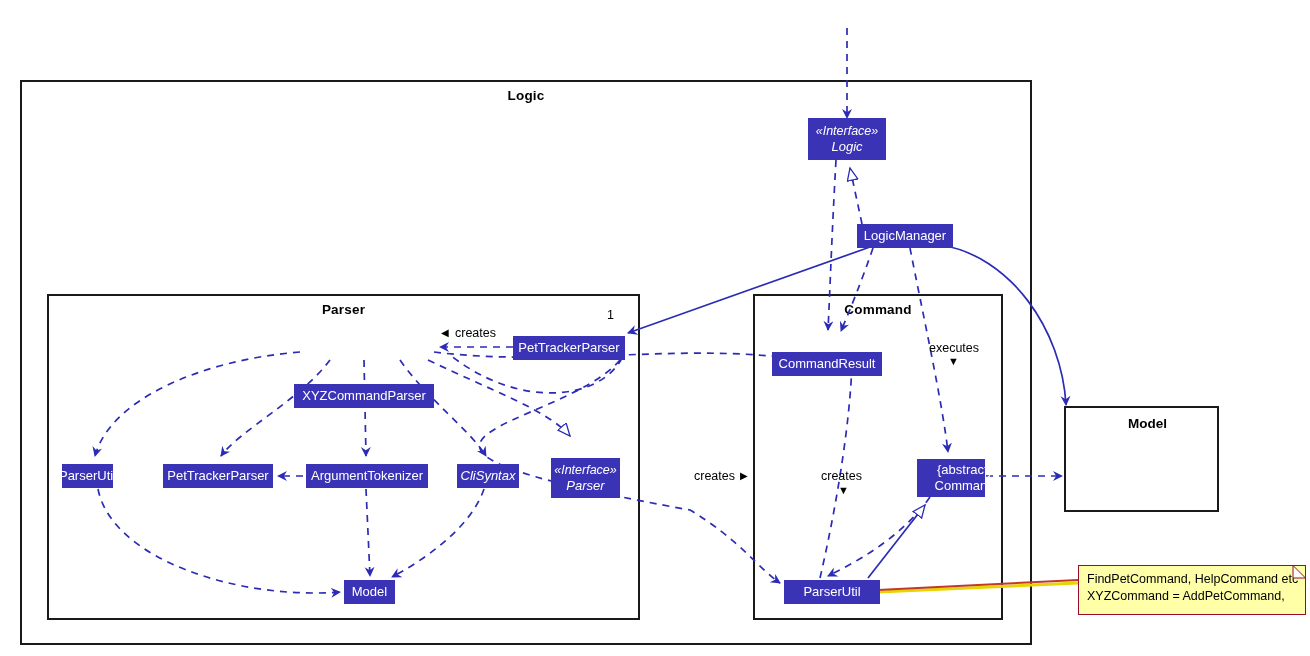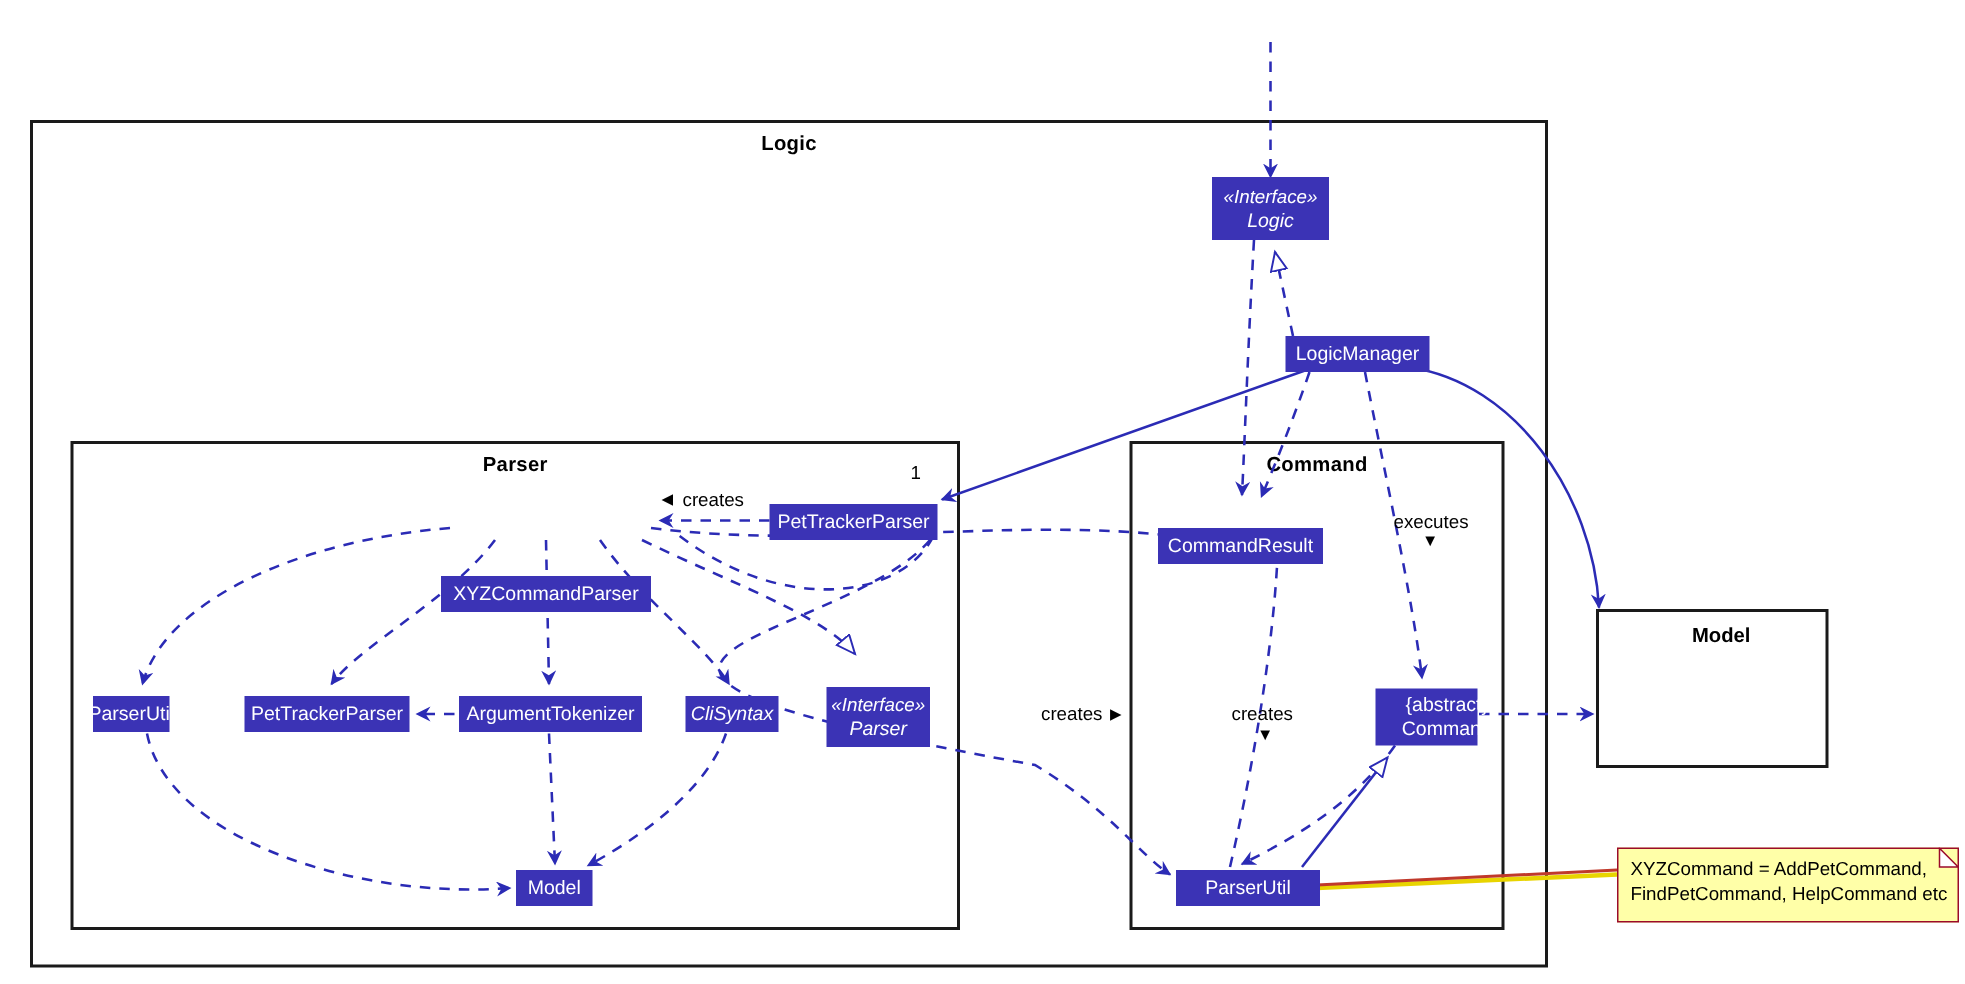--- a/index.html
+++ b/index.html
@@ -259,17 +259,17 @@
   <div class="lbl" style="left:694px; top:469px;">creates</div>
   <div class="lbl" style="left:740px; top:470px; font-size:10px;">▶</div>
 
   <div class="lbl" style="left:821px; top:469px;">creates</div>
   <div class="lbl" style="left:838px; top:484px; font-size:11px;">▼</div>
 
   <div class="note" style="left:1078px; top:565px; width:228px; height:50px;">
     <svg class="foldline" viewBox="0 0 18 18">
       <path d="M5,0.5 L17.5,13 L5,13 Z" fill="#ffffff" stroke="#9a0b2b" stroke-width="1"></path>
     </svg>
+    <div>FindPetCommand,  HelpCommand etc</div>
     <div>XYZCommand = AddPetCommand,</div>
-    <div>FindPetCommand,  HelpCommand etc</div>
   </div>
 
 </div>
 
 </body></html>

